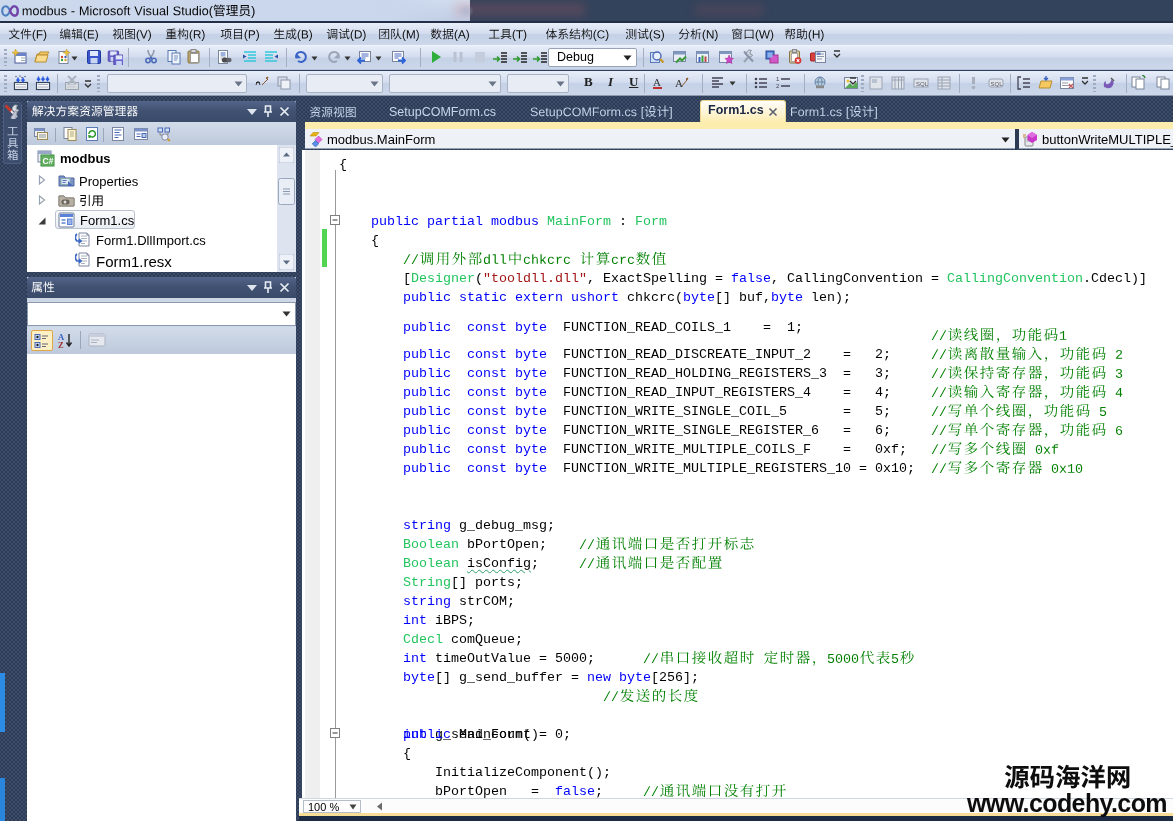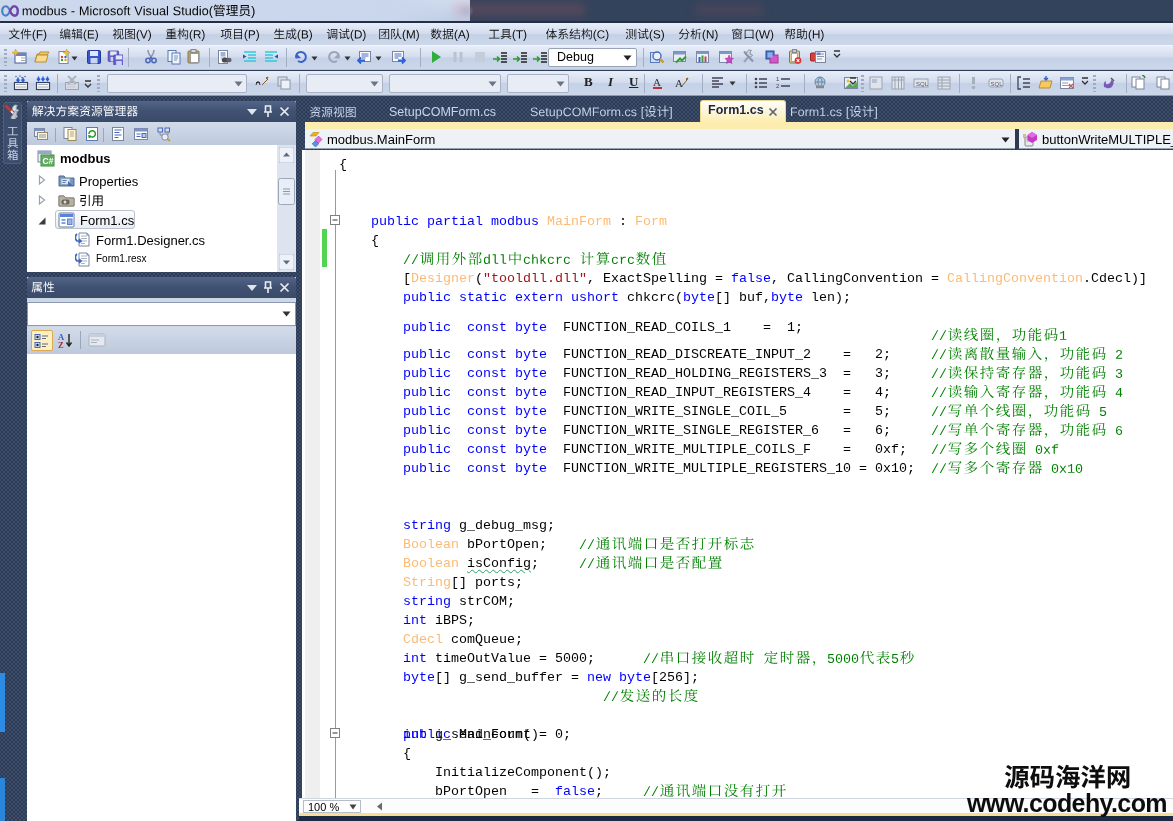--- a/index.html
+++ b/index.html
@@ -1,18 +1,18 @@
 <!DOCTYPE html>
 <html><head><meta charset="utf-8"><style>
 *{margin:0;padding:0;box-sizing:border-box}
 html,body{width:1173px;height:821px;overflow:hidden}
 body{font-family:"Liberation Sans",sans-serif;position:relative;background:#2e3d58}
 .abs{position:absolute}
 .mono{font-family:"Liberation Mono",monospace;font-size:13.333px;line-height:19px;white-space:pre;color:#000}
-.kw{color:#00f}.ty{color:#fdba74}.st{color:#a31515}
+.kw{color:#00f}.ty{color:#22c55e}.st{color:#a31515}
 .dots{background-color:#2c3b55;background-image:radial-gradient(#3d4d6a 26%,transparent 30%),radial-gradient(#3d4d6a 26%,transparent 30%);background-size:4px 4px;background-position:0 0,2px 2px}
 .ltgrad{background:linear-gradient(#e8eef9,#d3dcee 48%,#c4d1e6 52%,#ccd7ea)}
 .combo{position:absolute;background:#fff;border:1px solid #98a3b5;border-radius:2px}
 .twtitle{background:linear-gradient(#53658a,#415272 45%,#3a4a69);color:#fff}
 .ptool{background:linear-gradient(#d2dbe9,#bdc9dc)}
 </style></head><body>
 
 <div class="abs" style="left:0;top:0;width:1173px;height:21px;background:#33435b"></div>
 <div class="abs" style="left:0;top:0;width:470px;height:21px;background:linear-gradient(90deg,#ccd9ed 0,#c9d6ec 390px,rgba(201,214,236,0) 465px),linear-gradient(#d3deef,#bdcbe2)"></div>
 <div class="abs" style="left:455px;top:3px;width:130px;height:13px;background:rgba(205,90,100,.22);filter:blur(5px)"></div>
@@ -688,28 +688,28 @@
 <path d="M3.5 8 h4 M3.5 11 h4" stroke="#5a82d8" stroke-width="1.6"></path>
     <rect x="9.5" y="7" width="4.5" height="5.5" fill="#9ab4e8" stroke="#5a82d8"></rect>
   </svg>
 <div class="abs" style="left:80px;top:213px;font-size:13px;color:#000">Form1.cs</div>
 <svg class="abs" style="left:75px;top:231px" width="16" height="17" viewBox="0 0 16 17">
 <path d="M4 2 H12 L14 4 V15 H4Z" fill="#fff" stroke="#7a86a0"></path>
     <path d="M12 2 V4 H14" fill="#dde" stroke="#7a86a0"></path>
 <path d="M6 5h6M6 7.5h6M6 10h6M6 12.5h4" stroke="#a8b2c2"></path>
 <path d="M2 3 a4.5 4.5 0 0 0 0 7 l3 0 M4 12 l2 -2 l-2 -2" stroke="#3a68c8" stroke-width="1.7" fill="none"></path>
   </svg>
-<div class="abs" style="left:96px;top:233px;font-size:13px;color:#000">Form1.Designer.cs</div>
+<div class="abs" style="left:96px;top:233px;font-size:13px;color:#000">Form1.DllImport.cs</div>
 <svg class="abs" style="left:75px;top:251px" width="16" height="17" viewBox="0 0 16 17">
 <path d="M4 2 H12 L14 4 V15 H4Z" fill="#fff" stroke="#7a86a0"></path>
     <path d="M12 2 V4 H14" fill="#dde" stroke="#7a86a0"></path>
 <path d="M6 5h6M6 7.5h6M6 10h6M6 12.5h4" stroke="#a8b2c2"></path>
 <path d="M2 3 a4.5 4.5 0 0 0 0 7 l3 0 M4 12 l2 -2 l-2 -2" stroke="#3a68c8" stroke-width="1.7" fill="none"></path>
   </svg>
-<div class="abs" style="left:96px;top:253px;font-size:10px;color:#000">Form1.resx</div>
+<div class="abs" style="left:96px;top:253px;font-size:15px;color:#000">Form1.resx</div>
 <div class="abs" style="left:31px;top:330px;width:22px;height:21px;background:#fdf0c4;border:1px solid #e0a848;border-radius:2px"></div>
 <svg class="abs" style="left:34px;top:333px" width="16" height="16" viewBox="0 0 16 16">
 <rect x="1" y="1.5" width="5" height="5" fill="#cfe0f5" stroke="#4a68b8"></rect>
     <circle cx="3.5" cy="4" r="1.2" fill="#222"></circle>
 <rect x="1" y="9.5" width="5" height="5" fill="#cfe0f5" stroke="#4a68b8"></rect>
     <circle cx="3.5" cy="12" r="1.2" fill="#222"></circle>
 <path d="M8 3h6M8 5.5h4M8 11h6M8 13.5h4" stroke="#667" stroke-width="1.2"></path>
   </svg>
 <svg class="abs" style="left:57px;top:332px" width="18" height="17" viewBox="0 0 18 17">
 <text x="1" y="8" font-size="8.5" font-weight="bold" fill="#3a62c0" font-family="Liberation Serif">A</text>

